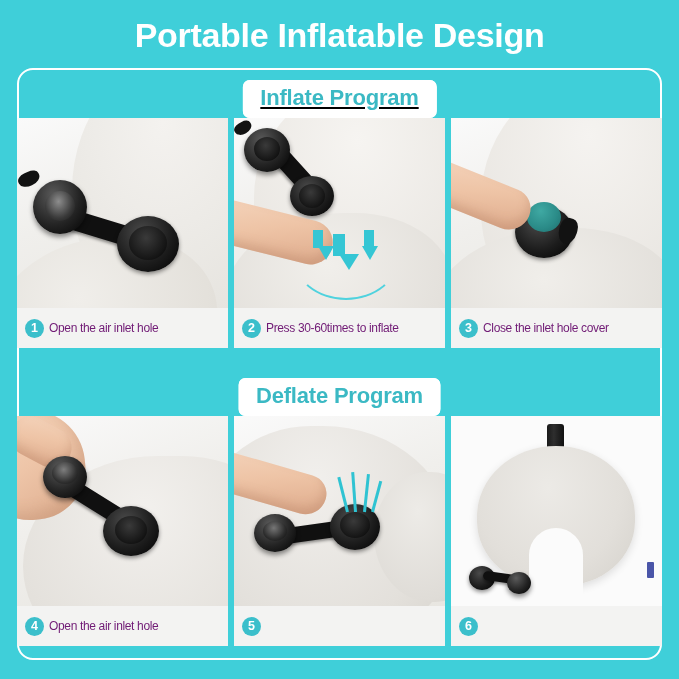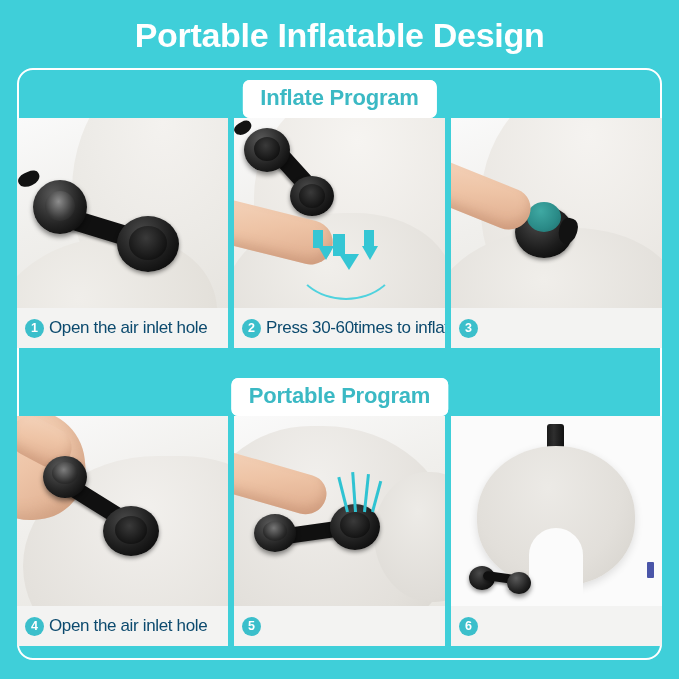--- a/index.html
+++ b/index.html
@@ -32,21 +32,21 @@
     position:absolute;left:50%;transform:translateX(-50%);
     background:#ffffff;border-radius:7px;
     padding:5px 18px 7px 18px;
     box-shadow:inset 0 0 0 1.5px #ffffff;
     z-index:6;
   }
   .badge span{
     display:block;color:#3bb9c4;font-size:22px;font-weight:bold;
     line-height:26px;white-space:nowrap;letter-spacing:-0.2px;
   }
-  .badge-inflate{top:80px;}
+  .badge-inflate{top:80px;text-decoration:underline;}
   .badge-deflate{top:378px;}
 
   
   .row{position:absolute;left:17px;width:645px;display:flex;gap:6px;}
   .row-inflate{top:118px;height:230px;}
   .row-deflate{top:416px;height:230px;}
 
   .cell{
     position:relative;flex:1 1 0;height:230px;
     background:#efefee;overflow:hidden;
@@ -61,21 +61,21 @@
     display:flex;align-items:center;gap:5px;
     padding-left:8px;box-sizing:border-box;
   }
   .num{
     flex:0 0 auto;width:19px;height:19px;border-radius:50%;
     background:#3bbfcb;color:#ffffff;
     font-size:12.5px;font-weight:bold;line-height:19px;
     text-align:center;
   }
   .cap-text{
-    color:#0c4a6e;font-size:17px;line-height:20px;white-space:nowrap;
+    color:#701a75;font-size:12px;line-height:20px;white-space:nowrap;
     letter-spacing:-0.35px;
   }
 
   
   .fabric{position:absolute;background:#e9e7e3;}
   .fab-a{
     width:300px;height:300px;left:40px;top:-60px;border-radius:50% 50% 45% 55%;
     background:radial-gradient(ellipse at 35% 25%,#f4f2ef 0%,#e6e4df 65%,#dcd9d3 100%);
   }
   .bg-soft{
@@ -215,26 +215,27 @@
         <div class="bg-soft"></div>
         <div class="fabric" style="left:30px;top:-50px;width:270px;height:270px;border-radius:50% 50% 52% 48%;background:radial-gradient(ellipse at 40% 25%,#f5f3f0 0%,#e7e4df 70%,#dad7d1 100%);"></div>
         <div class="fabric" style="left:-20px;top:110px;width:250px;height:170px;border-radius:55% 45% 50% 50%;background:radial-gradient(ellipse at 45% 30%,#f0eeea 0%,#e2dfda 70%,#d4d1cb 100%);"></div>
         <div class="valve-base" style="left:64px;top:88px;width:58px;height:52px;"></div>
         <div class="tab" style="left:108px;top:100px;width:18px;height:26px;transform:rotate(16deg);"></div>
         <div class="cap-teal" style="left:76px;top:84px;width:34px;height:30px;"></div>
         <div class="finger" style="left:-34px;top:56px;width:116px;height:42px;border-radius:0 24px 26px 0;transform:rotate(22deg);"></div>
       </div>
       <div class="caption">
         <div class="num">3</div>
+        <div class="cap-text">Close the inlet hole cover</div>
       </div>
     </div>
   </div>
 
   <div class="badge badge-deflate">
-    <span>Portable Program</span>
+    <span>Deflate Program</span>
   </div>
 
   <div class="row row-deflate">
 
     <div class="cell">
       <div class="photo">
         <div class="bg-soft"></div>
         <div class="fabric" style="left:6px;top:40px;width:270px;height:220px;border-radius:55% 45% 45% 55%;background:radial-gradient(ellipse at 45% 25%,#f2f0ed 0%,#e4e1dc 65%,#d6d3cd 100%);"></div>
         <div class="hand" style="left:-42px;top:-6px;width:110px;height:110px;border-radius:40% 50% 46% 50%;transform:rotate(-6deg);"></div>
         <div class="finger" style="left:-8px;top:6px;width:64px;height:40px;border-radius:22px;transform:rotate(28deg);"></div>

